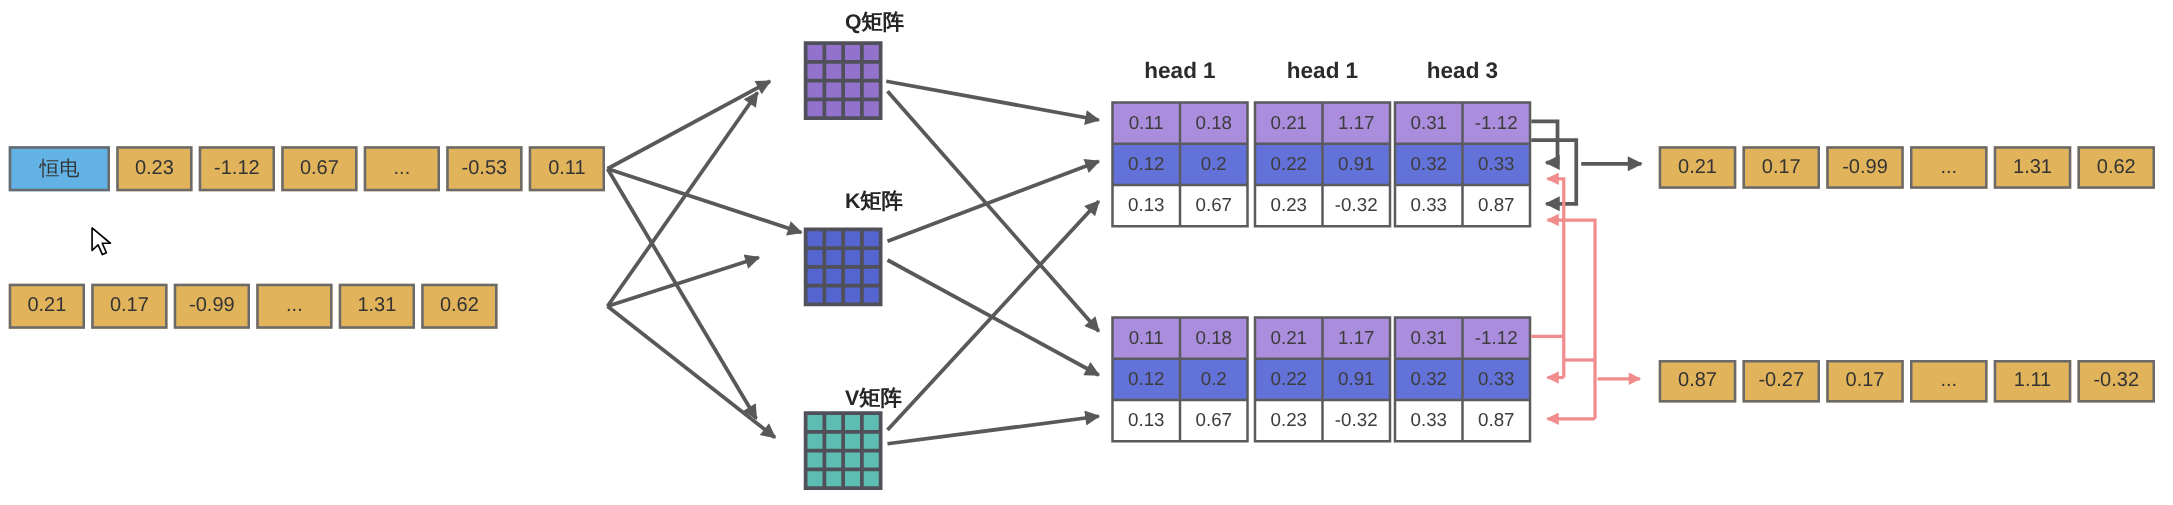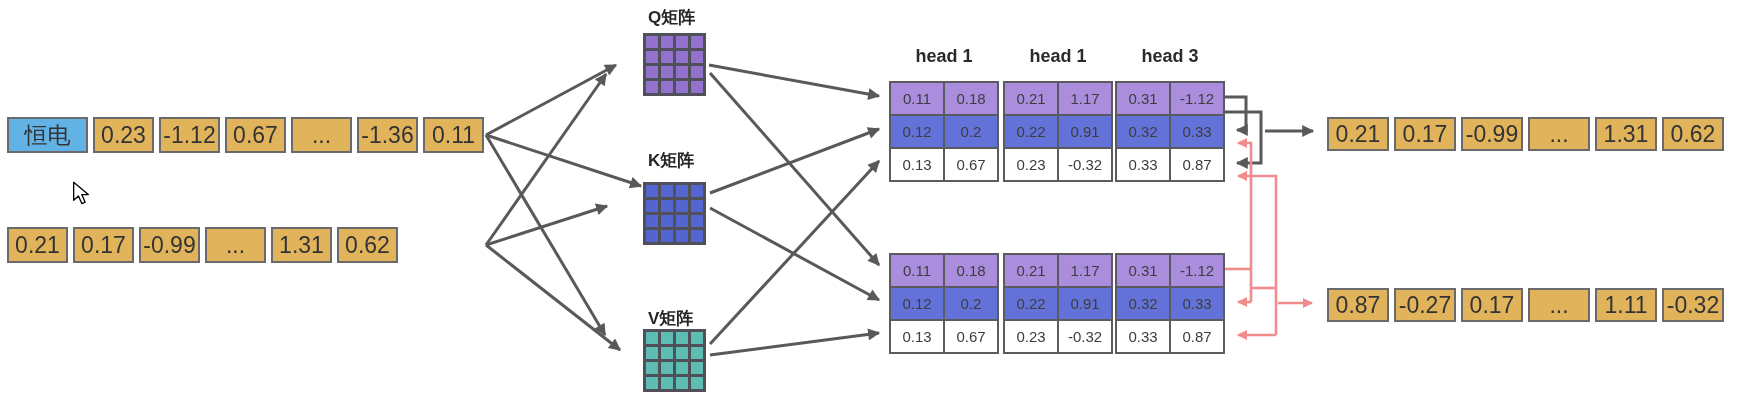--- a/index.html
+++ b/index.html
@@ -2,34 +2,34 @@
 <html><head>
 <meta charset="utf-8">
 <style>
   * { margin:0; padding:0; box-sizing:border-box; }
   html,body { background:#fff; font-family:"Liberation Sans", sans-serif; }
   #canvas { position:relative; width:1738px; height:404px; background:#ffffff; overflow:hidden; }
 
   
   .vec-row { position:absolute; display:flex; gap:5px; }
   .cell { height:36px; border:2px solid #6a6a6d; display:flex; align-items:center;
-          justify-content:center; font-size:23px; color:#333; }
+          justify-content:center; font-size:16px; color:#333; }
   .label-cell { width:81px; background:#62b2e5; }
   .vec-row[data-kind="in"] .gen-cell { width:61px; background:#e1b45c; }
   .vec-row[data-kind="out"] .cell { height:34px; }
   .vec-row[data-kind="out"] .gen-cell { width:62px; background:#e1b45c; }
 
   
   .matrix { position:absolute; width:63px; height:63px; background:#50505a;
             display:grid; grid-template-columns:repeat(4,1fr); gap:3px; padding:3px; }
   .matrix div { width:100%; height:100%; }
   .mq div { background:#9272cc; }
   .mk div { background:#5565cf; }
   .mv div { background:#5ebdb3; }
-  .mat-label { position:absolute; font-size:17px; font-weight:bold; color:#262626; white-space:nowrap; }
+  .mat-label { position:absolute; font-size:17px; font-weight:bold; color:#262626; white-space:nowrap;margin-left:28px; }
 
   
   .head-label { position:absolute; width:110px; text-align:center; top:46px;
                 font-size:18px; font-weight:bold; color:#2b2b2b; }
   .head-table { position:absolute; width:110px; height:101px; background:#5a5a5f;
                 display:grid; grid-template-columns:repeat(2,1fr); grid-auto-rows:1fr;
                 gap:2px; padding:2px; }
   .ht-cell { display:flex; align-items:center; justify-content:center;
              font-size:15px; color:#3d3d3d; }
   .ht-cell.r0 { background:#aa8ddd; }
@@ -95,21 +95,21 @@
     </g>
   </svg>
 
   <div class="vec-row" data-kind="in" style="left:7px; top:117px;">
     <div class="cell label-cell">恒电</div>
     <div style="display:flex; gap:5px;">
         <div class="cell gen-cell">0.23</div>
         <div class="cell gen-cell">-1.12</div>
         <div class="cell gen-cell">0.67</div>
         <div class="cell gen-cell">...</div>
-        <div class="cell gen-cell">-1.36</div>
+        <div class="cell gen-cell">-0.53</div>
         <div class="cell gen-cell">0.11</div>
       </div>
   </div>
 
   <div class="vec-row" data-kind="in" style="left:7px; top:227px;">
     <div style="display:flex; gap:5px;">
         <div class="cell gen-cell">0.21</div>
         <div class="cell gen-cell">0.17</div>
         <div class="cell gen-cell">-0.99</div>
         <div class="cell gen-cell">...</div>

